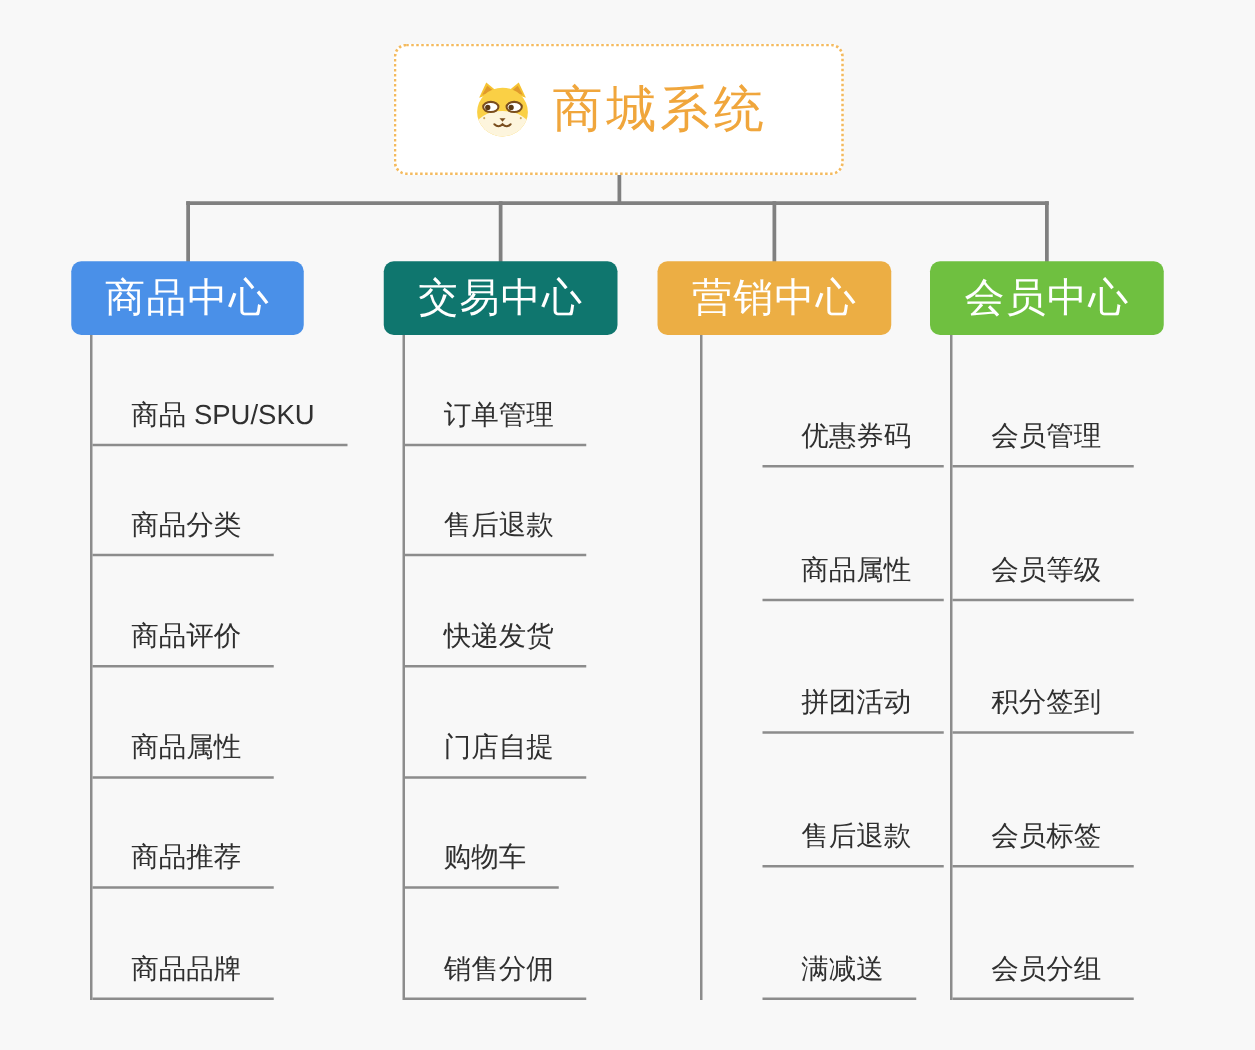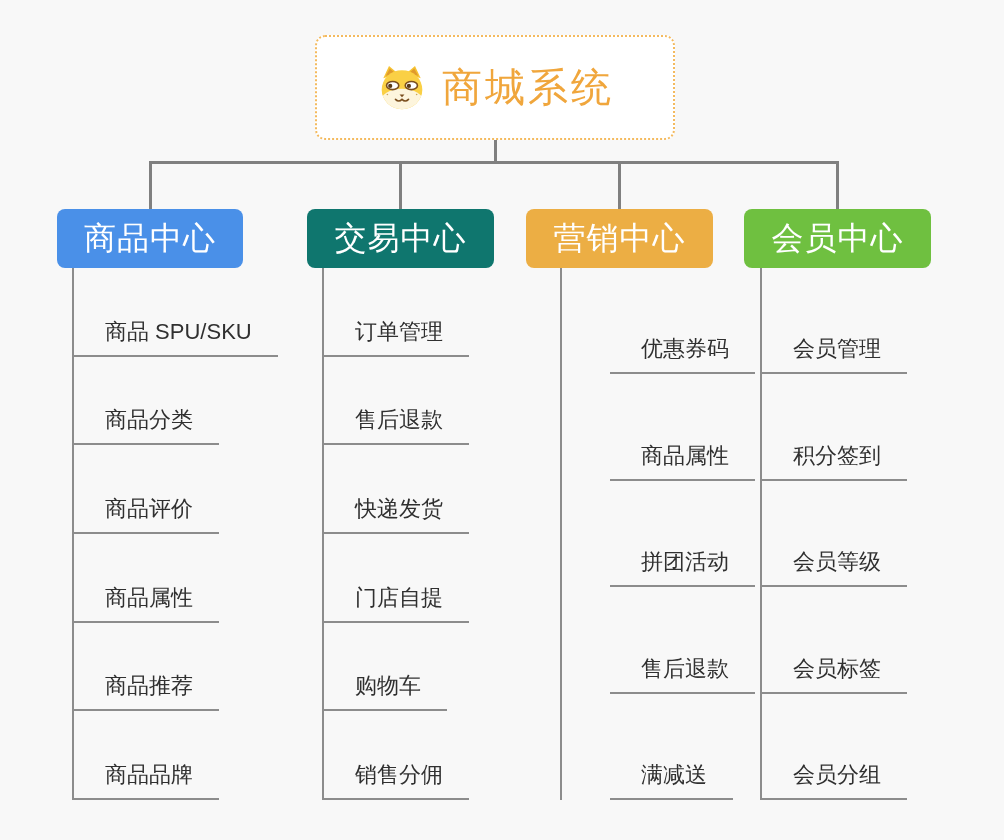--- a/index.html
+++ b/index.html
@@ -173,24 +173,24 @@
     <div class="leaf-row">
         <span class="leaf">满减送</span>
       </div>
   </div>
 
   <div class="col c3">
     <div class="leaf-row">
         <span class="leaf">会员管理</span>
       </div>
     <div class="leaf-row">
-        <span class="leaf">积分签到</span>
+        <span class="leaf">会员等级</span>
       </div>
     <div class="leaf-row">
-        <span class="leaf">会员等级</span>
+        <span class="leaf">积分签到</span>
       </div>
     <div class="leaf-row">
         <span class="leaf">会员标签</span>
       </div>
     <div class="leaf-row">
         <span class="leaf">会员分组</span>
       </div>
   </div>
 
 </div>

